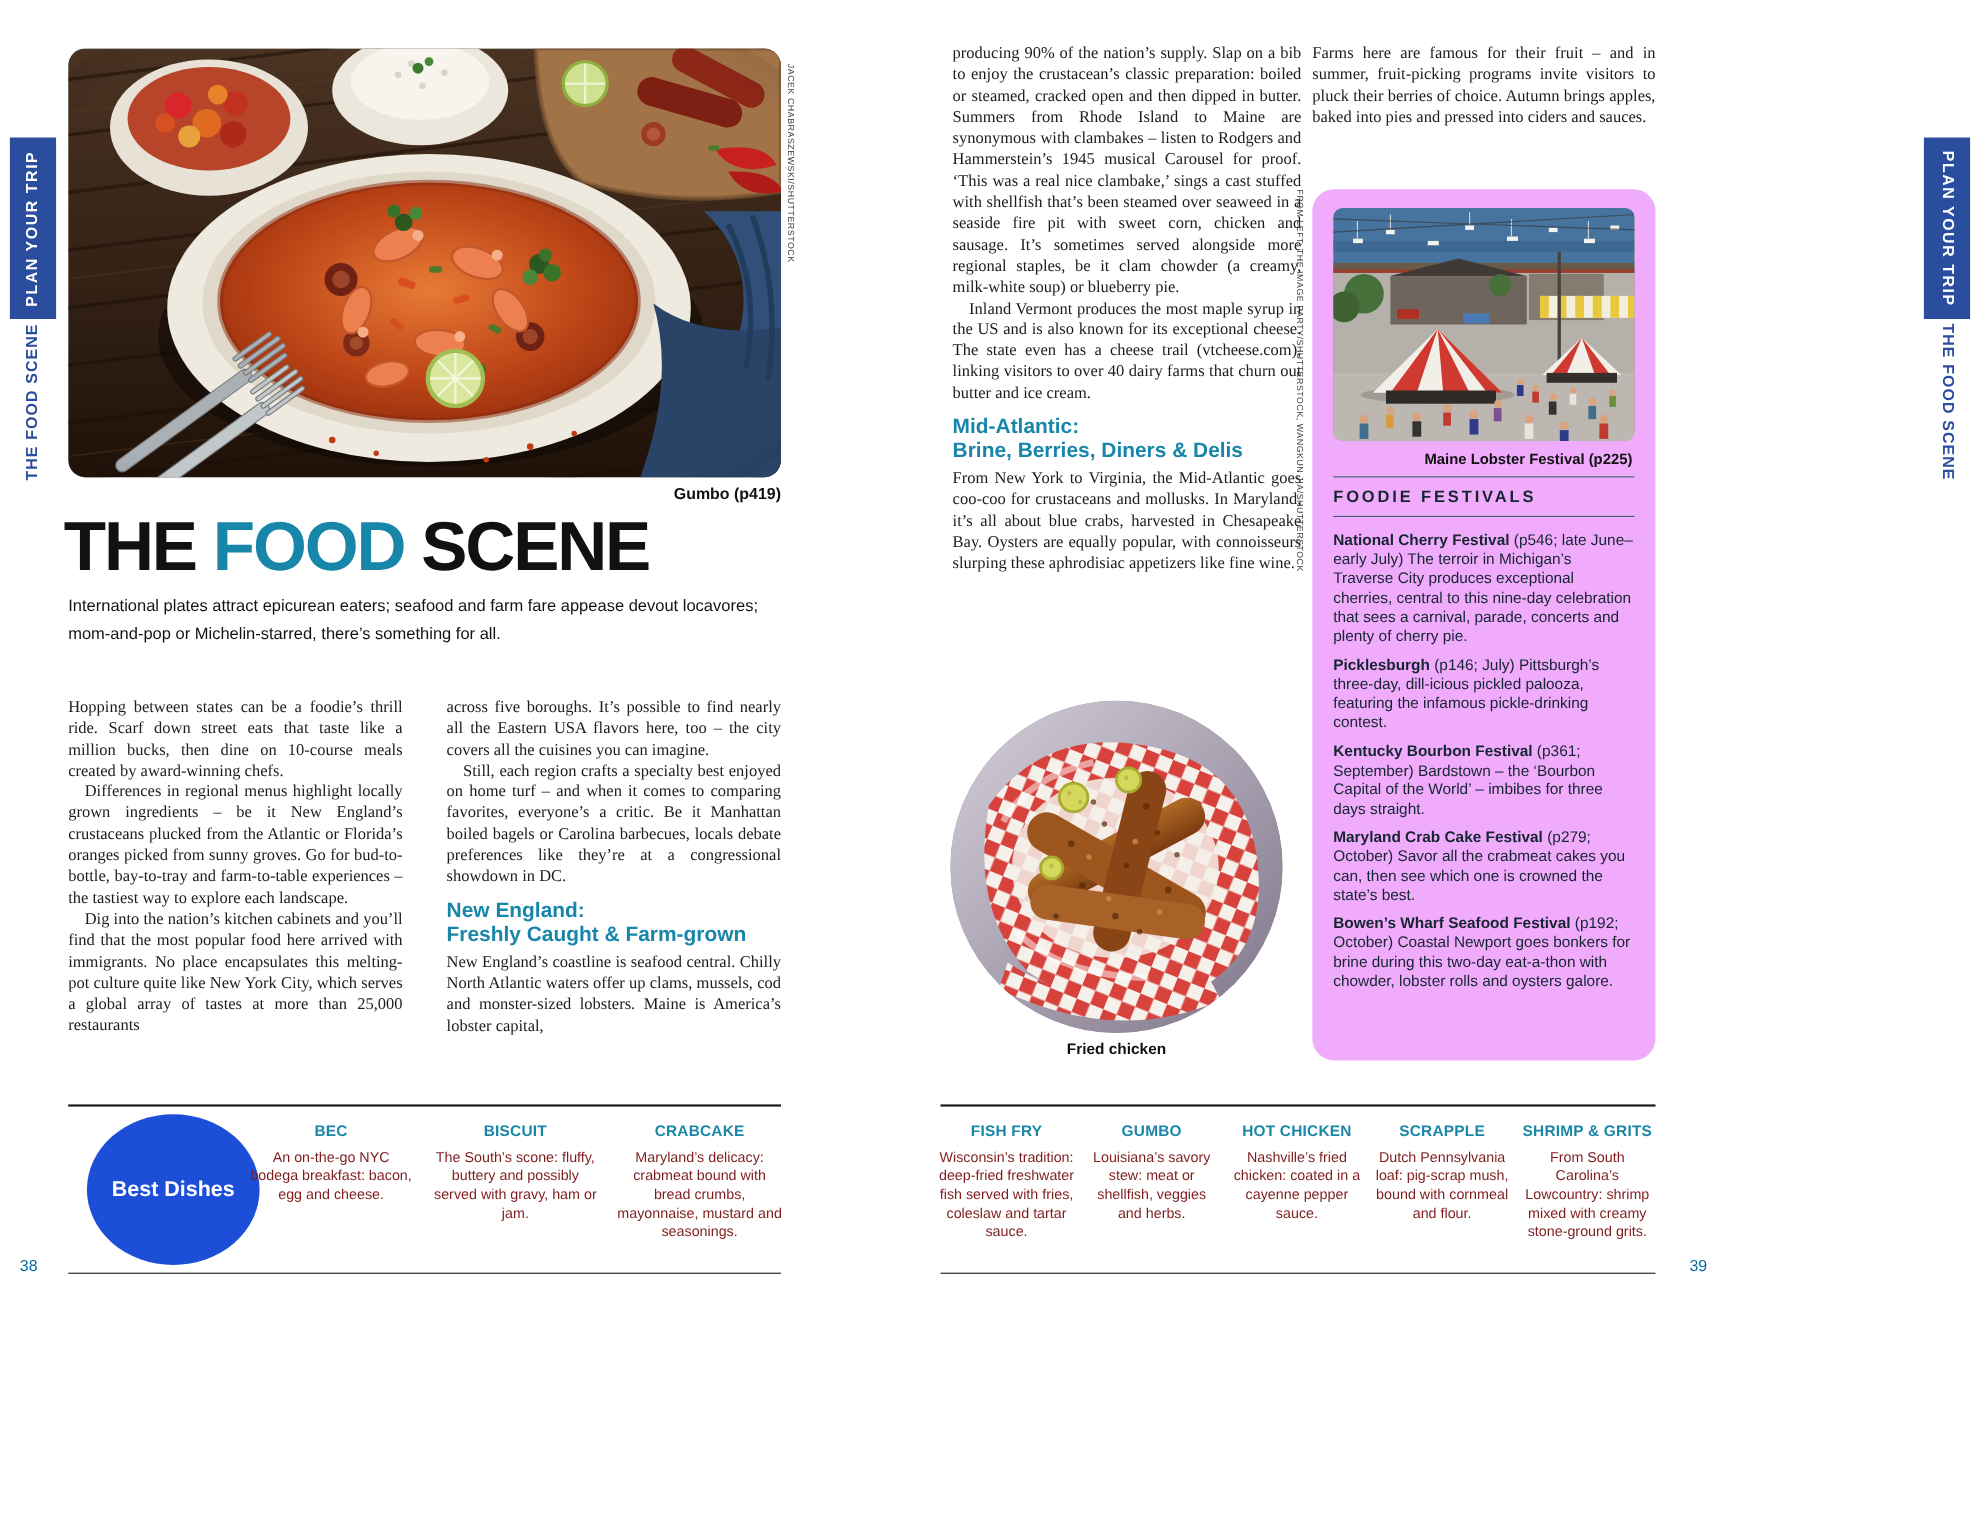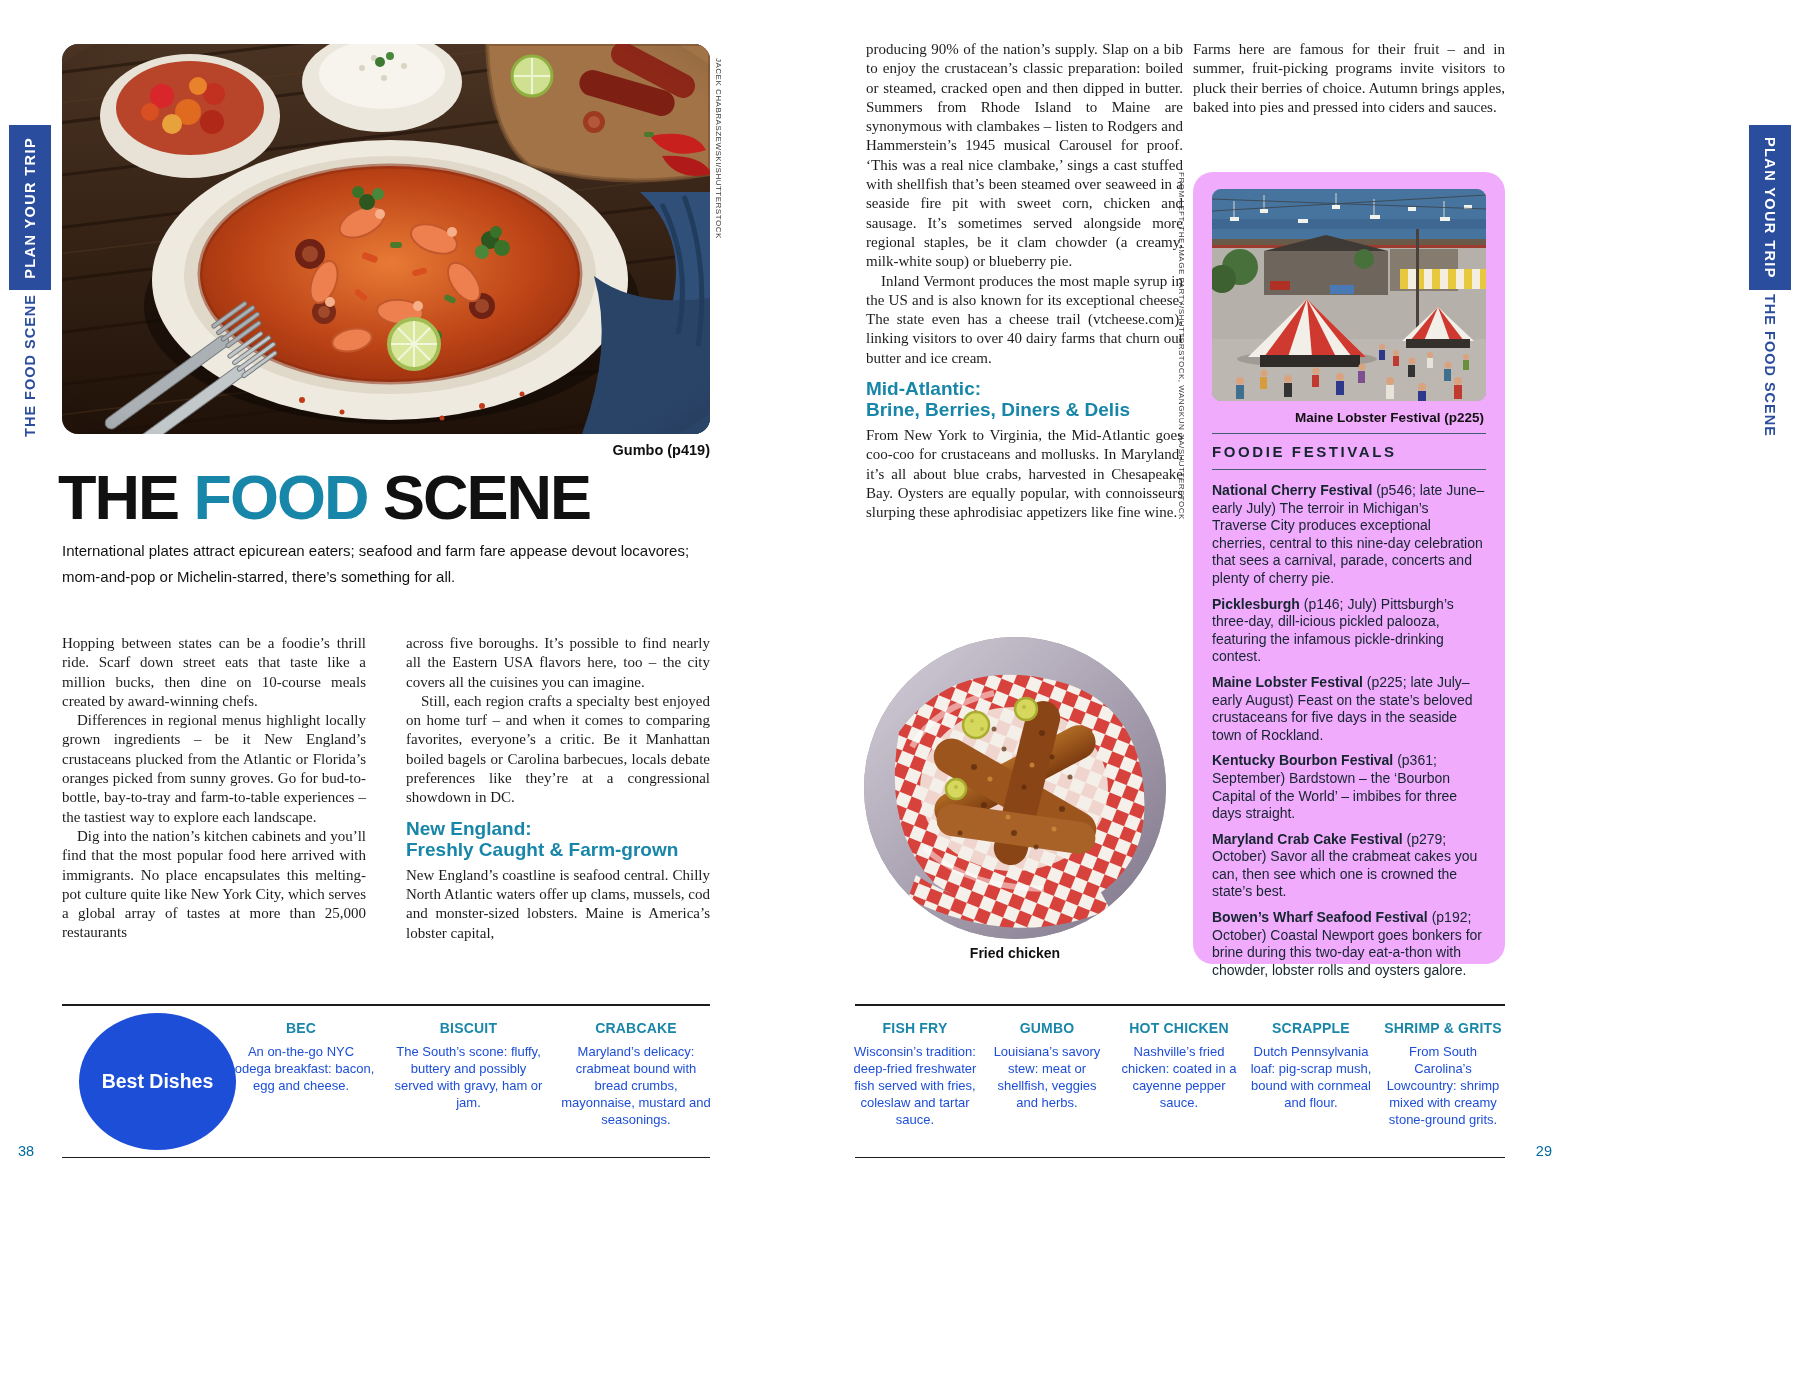--- a/index.html
+++ b/index.html
@@ -41,21 +41,21 @@
   .panel-title{font-size:15px;font-weight:bold;letter-spacing:2.6px;color:#152530;margin:9px 0;}
   .fest{font-size:14px;line-height:17.6px;margin:0 0 8px 0;color:#152530;}
   .fest b{font-weight:bold;}
   
   .bd-circle{left:79px;top:1013px;width:157px;height:137px;border-radius:50%;background:#1d4ed8;
              display:flex;align-items:center;justify-content:center;}
   .bd-circle span{color:#fff;font-weight:bold;font-size:19.5px;}
   .dish-row{display:flex;justify-content:space-between;}
   .dish{text-align:center;}
   .dish h4{margin:0 0 7px 0;font-size:14px;font-weight:bold;color:#1a87a9;letter-spacing:.2px;}
-  .dish p{margin:0;font-size:13px;line-height:17px;color:#1d4ed8;}
+  .dish p{margin:0;font-size:13px;line-height:17px;color:#7f1d1d;}
   .caption-center{text-align:center;}
 </style>
 </head>
 <body>
 
 <div class="abs spine-tab" style="left:9px;top:125px;height:165px;">
   <span class="vert-up">PLAN YOUR TRIP</span>
 </div>
 <div class="abs spine-chap" style="left:9px;top:294px;height:145px;">
   <span class="vert-up">THE FOOD SCENE</span>
@@ -404,21 +404,20 @@
           <rect x="242" y="196" width="8" height="14" fill="#c03a30"></rect>
     </g>
   </svg>
   </div>
   <div class="cap panel-cap">Maine Lobster Festival (p225)</div>
   <div class="panel-rule"></div>
   <div class="panel-title">FOODIE FESTIVALS</div>
   <div class="panel-rule" style="margin-bottom:12px;"></div>
   <p class="fest"><b>National Cherry Festival</b> <span>(p546; late June–early July) The terroir in Michigan’s Traverse City produces exceptional cherries, central to this nine-day celebration that sees a carnival, parade, concerts and plenty of cherry pie.</span></p>
   <p class="fest"><b>Picklesburgh</b> <span>(p146; July) Pittsburgh’s three-day, dill-icious pickled palooza, featuring the infamous pickle-drinking contest.</span></p>
-  <p class="fest"><b>Maine Lobster Festival</b> <span>(p225; late July–early August) Feast on the state’s beloved crustaceans for five days in the seaside town of Rockland.</span></p>
   <p class="fest"><b>Kentucky Bourbon Festival</b> <span>(p361; September) Bardstown – the ‘Bourbon Capital of the World’ – imbibes for three days straight.</span></p>
   <p class="fest"><b>Maryland Crab Cake Festival</b> <span>(p279; October) Savor all the crabmeat cakes you can, then see which one is crowned the state’s best.</span></p>
   <p class="fest"><b>Bowen’s Wharf Seafood Festival</b> <span>(p192; October) Coastal Newport goes bonkers for brine during this two-day eat-a-thon with chowder, lobster rolls and oysters galore.</span></p>
 </div>
 
 <div class="abs rule" style="left:62px;top:1004px;width:648px;"></div>
 <div class="abs rule" style="left:855px;top:1004px;width:650px;"></div>
 
 <div class="abs bd-circle">
   <span>Best Dishes</span>
@@ -458,13 +457,13 @@
   </div>
   <div class="dish" style="width:124px;">
     <h4>SHRIMP &amp; GRITS</h4>
     <p>From South Carolina’s Lowcountry: shrimp mixed with creamy stone-ground grits.</p>
   </div>
 </div>
 
 <div class="abs rule" style="left:62px;top:1157px;width:648px;height:1px;"></div>
 <div class="abs rule" style="left:855px;top:1157px;width:650px;height:1px;"></div>
 <div class="abs folio" style="left:18px;top:1143px;">38</div>
-<div class="abs folio" style="left:1512px;top:1143px;width:40px;text-align:right;">29</div>
+<div class="abs folio" style="left:1512px;top:1143px;width:40px;text-align:right;">39</div>
 
 </body></html>

